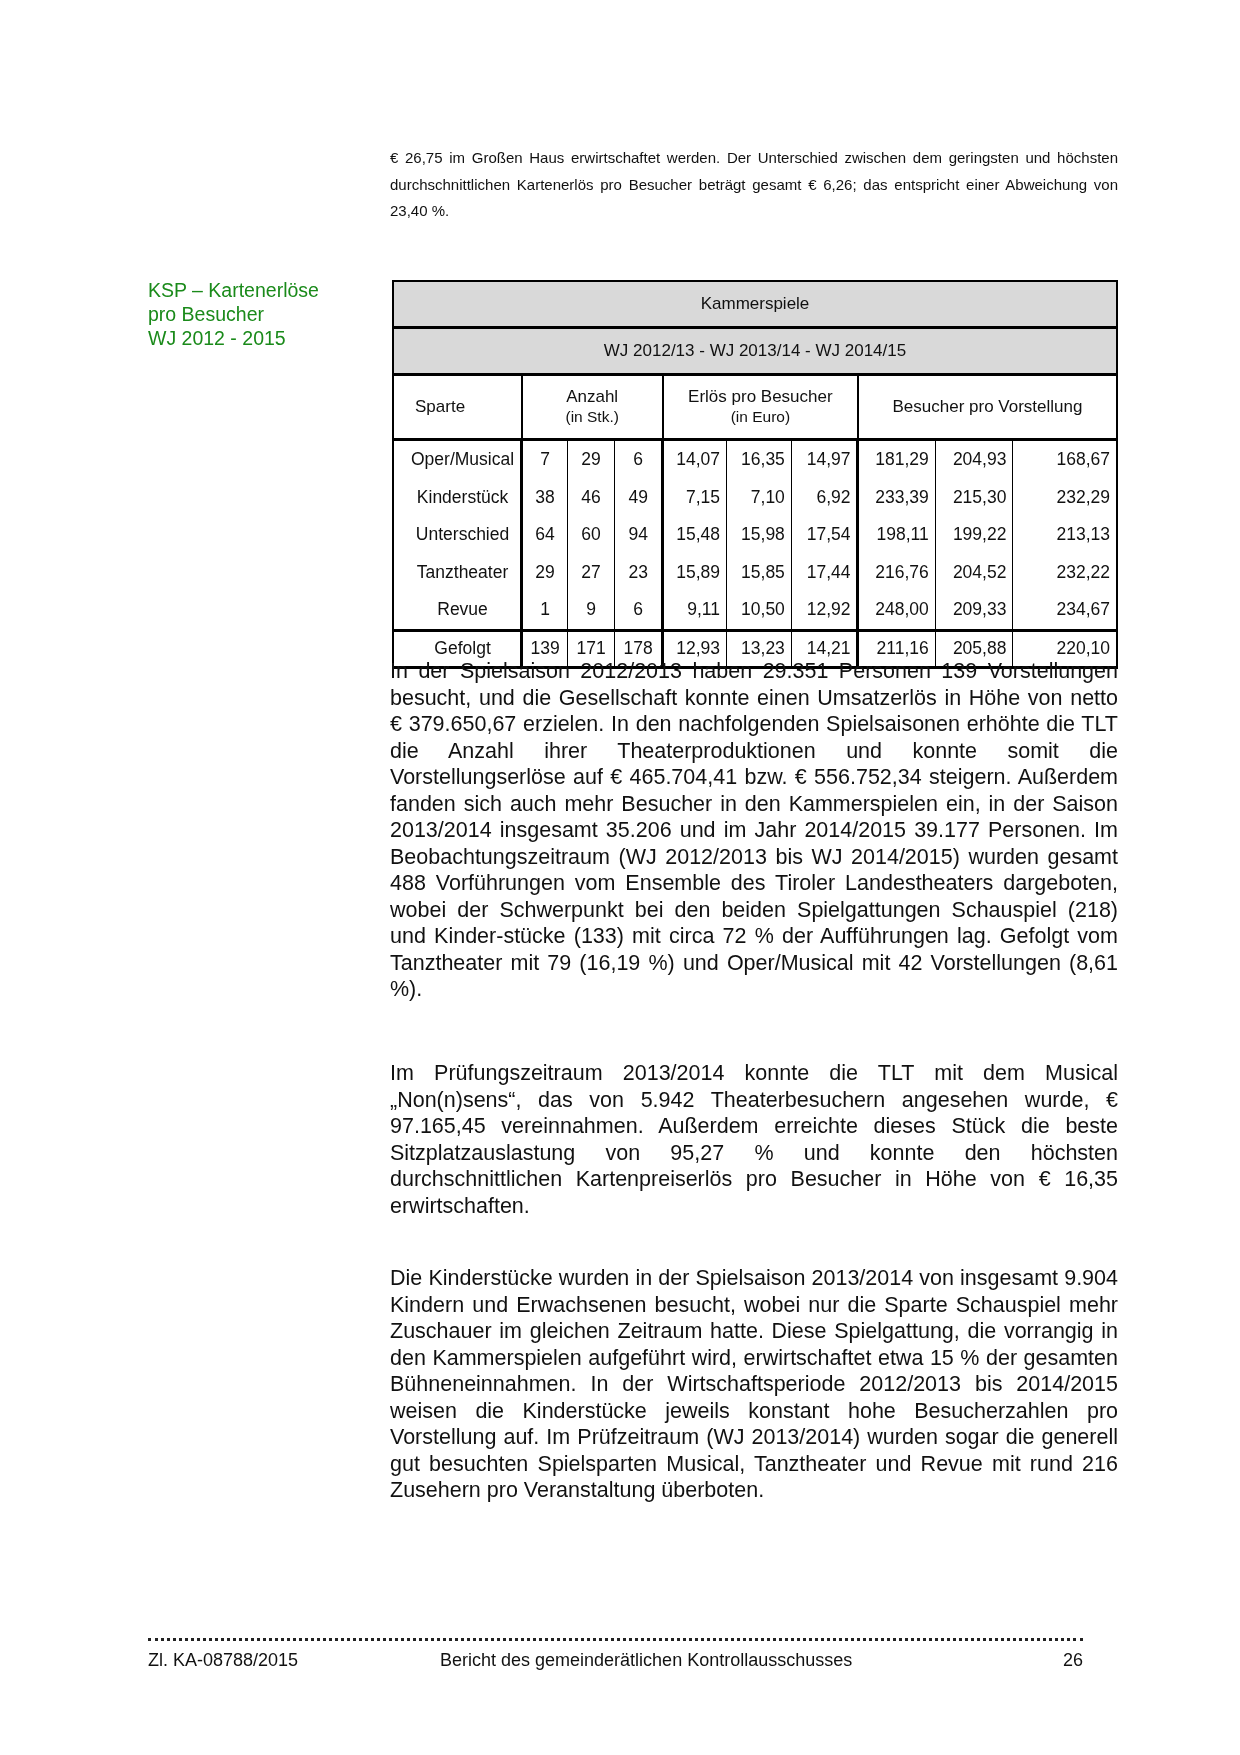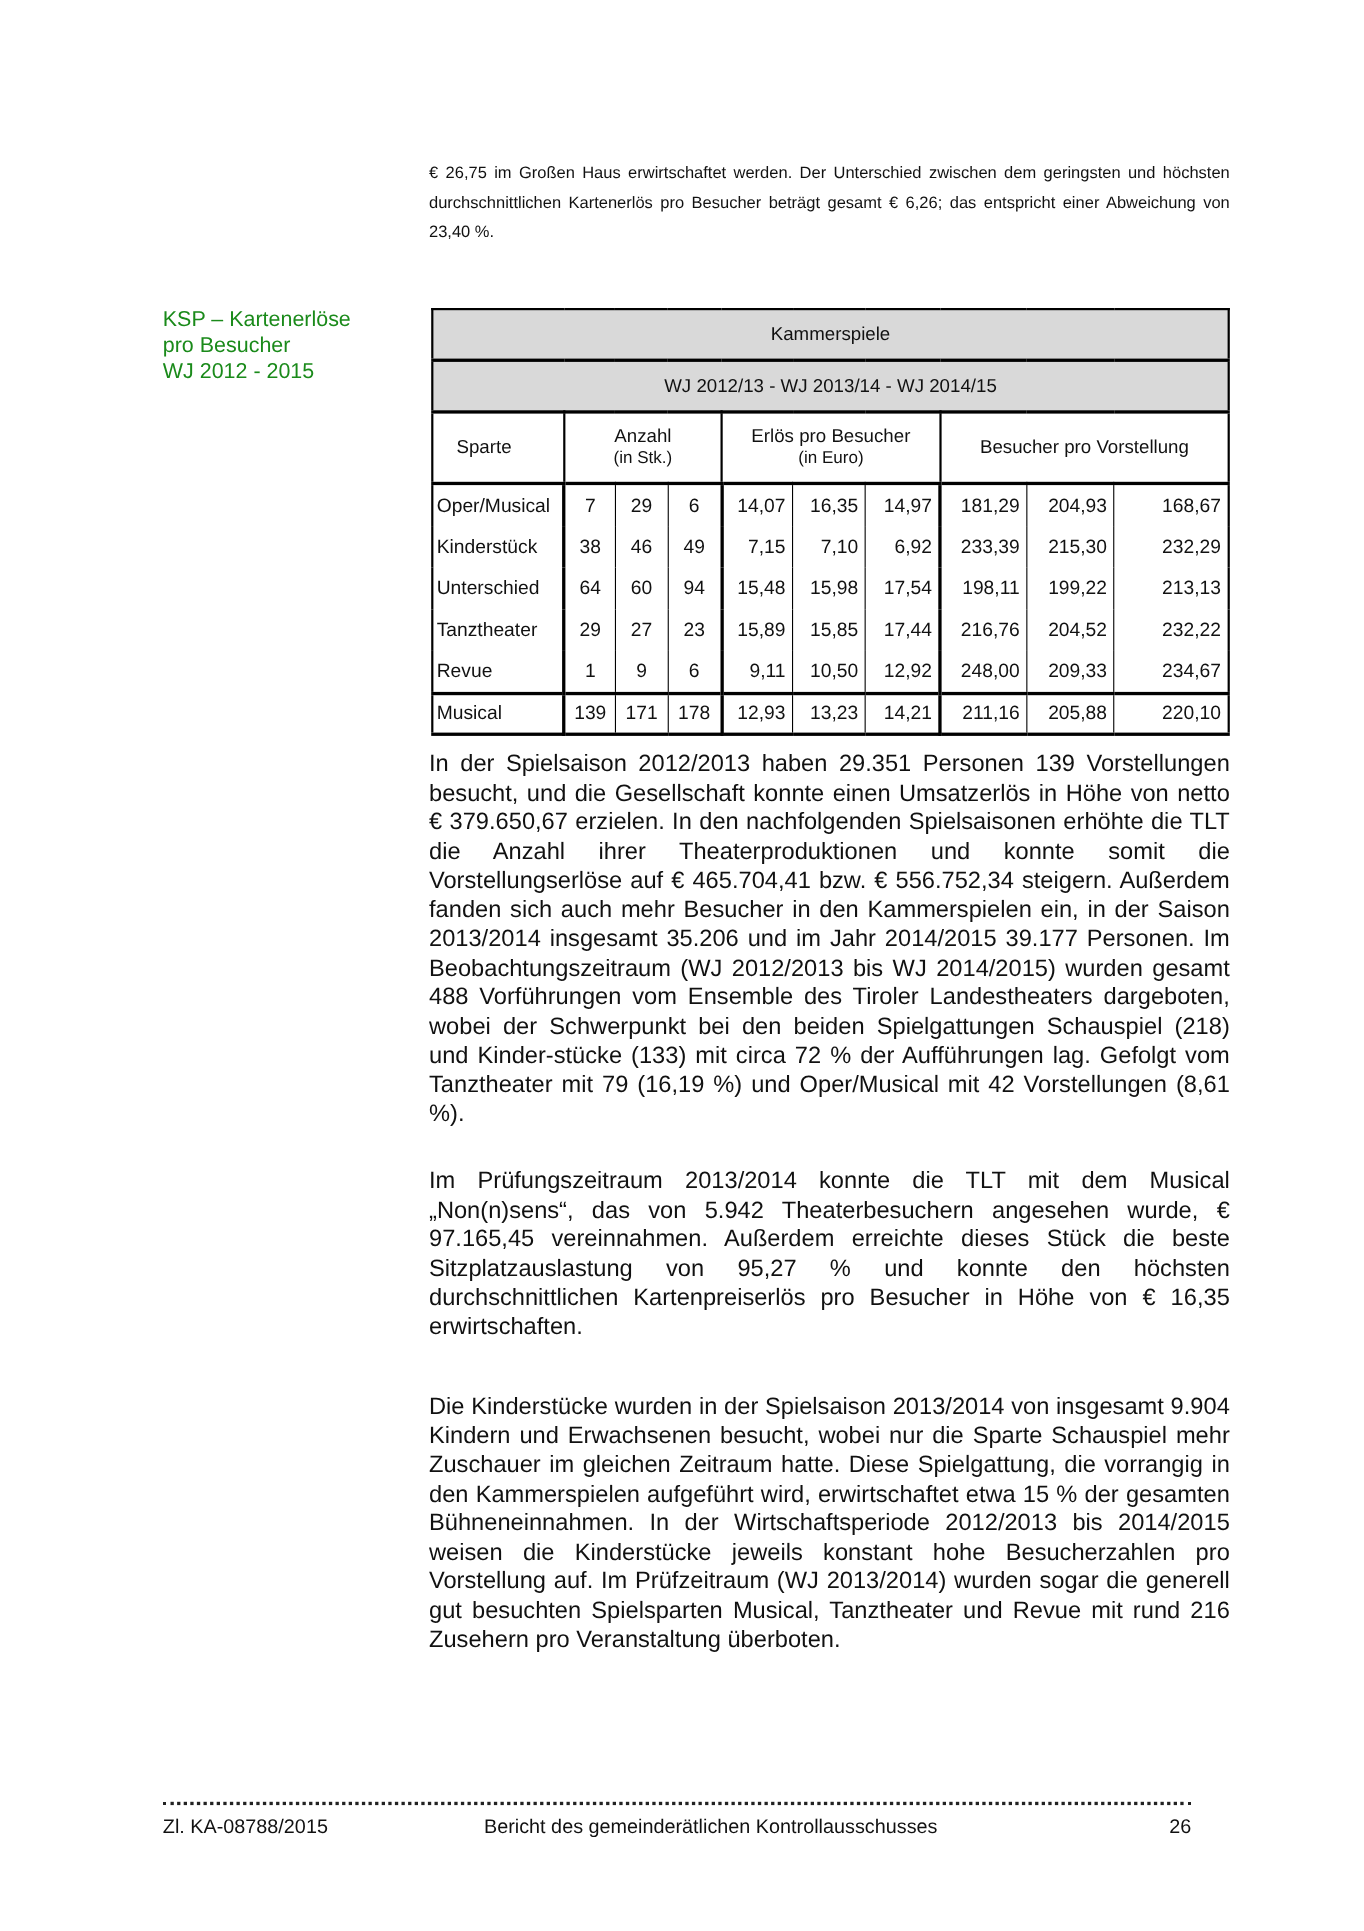--- a/index.html
+++ b/index.html
@@ -16,29 +16,29 @@
   table.ksp td { padding: 0 6px; white-space: nowrap; }
   .hdr1 td, .hdr2 td { background: #d9d9d9; text-align: center; font-size: 17px;
               border: 2px solid #000; border-bottom: 3px solid #000; }
   .hdr1 td { height: 44px; }
   .hdr2 td { height: 44px; }
   .hdr3 td { height: 62px; border: 2px solid #000; border-bottom: 3px solid #000;
              text-align: center; font-size: 17px; line-height: 20px; }
   .hdr3 td.sparte-h { text-align: left; padding-left: 21px; }
   .hdr3 .sub { font-size: 15.5px; }
   tr.data td { height: 37.5px; text-align: right; border-left: 1.5px solid #000; border-right: 1.5px solid #000; }
-  tr.data td.label { text-align: left; padding-left: 3px; border-left: 2px solid #000; border-right: 3px solid #000; }
+  tr.data td.label { text-align: center; padding-left: 17px; border-left: 2px solid #000; border-right: 3px solid #000; }
   tr.data td.grp-end { border-right: 3px solid #000; }
   tr.data td.last { border-right: 2px solid #000; padding-left: 43px; }
   tr.data td.c { text-align: center; }
   tr.total td { height: 34px; border-top: 3px solid #000; border-bottom: 3px solid #000; }
   .body-text { position: absolute; left: 390px; width: 728px;
                font-size: 21.5px; line-height: 26.5px; text-align: justify; }
   .body-text p { margin: 0; }
-  #p1 { top: 681px; }
+  #p1 { top: 658px; }
   #p2 { top: 1032px; margin-top: 28px; }
   #p3 { top: 1265px; }
   .footer-rule { position: absolute; left: 148px; top: 1638px; width: 935px;
                  border-top: 3px dotted #222; height: 0; }
   .footer { position: absolute; left: 148px; top: 1650px; width: 940px;
             font-size: 18px; }
   .footer .ref { position: absolute; left: 0; }
   .footer .title { position: absolute; left: 292px; }
   .footer .page { position: absolute; left: 915px; }
 </style>
@@ -142,21 +142,21 @@
     <td class="c">9</td>
     <td class="c grp-end">6</td>
     <td>9,11</td>
     <td>10,50</td>
     <td class="grp-end">12,92</td>
     <td>248,00</td>
     <td>209,33</td>
     <td class="last">234,67</td>
   </tr>
   <tr class="data total">
-    <td class="label">Musical</td>
+    <td class="label">Gefolgt</td>
     <td class="c">139</td>
     <td class="c">171</td>
     <td class="c grp-end">178</td>
     <td>12,93</td>
     <td>13,23</td>
     <td class="grp-end">14,21</td>
     <td>211,16</td>
     <td>205,88</td>
     <td class="last">220,10</td>
   </tr>

